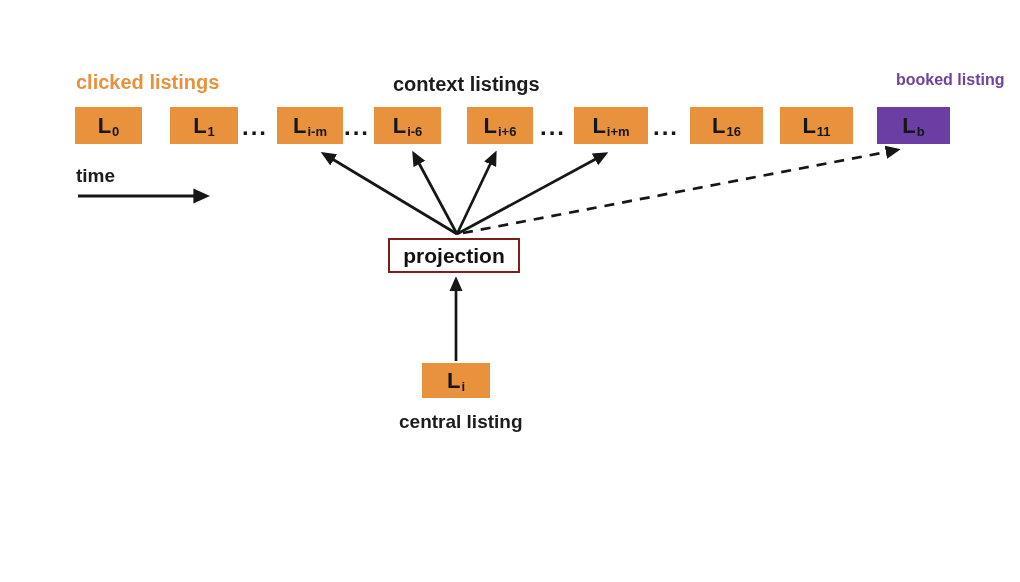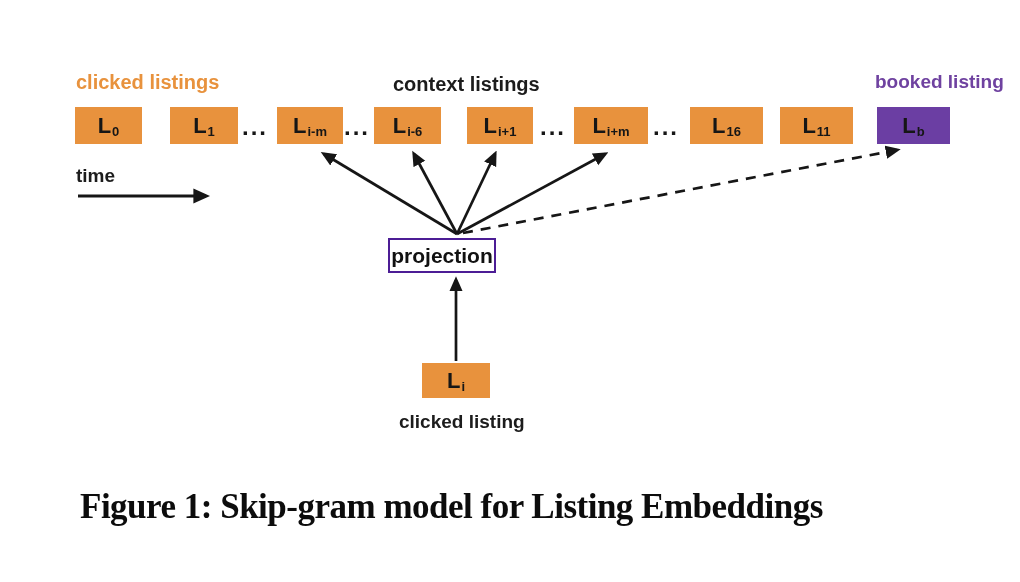--- a/index.html
+++ b/index.html
@@ -4,21 +4,21 @@
 <style>
   html,body{margin:0;padding:0;background:#ffffff;}
   .canvas{
     position:relative;width:1020px;height:582px;background:#ffffff;
     font-family:"Liberation Sans",sans-serif;overflow:hidden;
   }
   .arrows{position:absolute;left:0;top:0;width:1020px;height:582px;}
   .lbl{position:absolute;font-weight:bold;white-space:nowrap;}
   .lbl-clicked{left:76px;top:71px;font-size:20px;color:#e8923d;}
   .lbl-context{left:393px;top:73px;font-size:20px;color:#1c1c1c;}
-  .lbl-booked{left:875px;top:71px;font-size:19px;color:#6f42a0;}
+  .lbl-booked{left:896px;top:71px;font-size:16px;color:#6f42a0;}
   .lbl-time{left:76px;top:165px;font-size:19px;color:#1c1c1c;text-align:right;}
   .lbl-central{left:399px;top:411px;font-size:19px;color:#1c1c1c;}
   .box{
     position:absolute;top:107px;height:37px;background:#e8923d;color:#161616;
     display:flex;align-items:center;justify-content:center;
     font-weight:bold;font-size:22px;line-height:1;
   }
   .box .bsub{font-size:13px;font-weight:bold;transform:translateY(6px);margin-left:1px;}
   .box-purple{background:#6b3ea3;}
   .box-L0{left:75px;width:67px;}
@@ -29,22 +29,22 @@
   .box-Lpm{left:574px;width:74px;}
   .box-L10{left:690px;width:73px;}
   .box-L11{left:780px;width:73px;}
   .box-Lb{left:877px;width:73px;}
   .dots{
     position:absolute;top:113px;font-weight:bold;font-size:24px;color:#161616;
     letter-spacing:2px;width:40px;text-align:center;
   }
   .dots1{left:235px;} .dots2{left:337px;} .dots3{left:533px;} .dots4{left:646px;}
   .projection{
-    position:absolute;left:388px;top:238px;width:108px;height:35px;
-    background:#ffffff;border:2px solid #4c1d95;box-sizing:border-box;
+    position:absolute;left:388px;top:238px;width:132px;height:35px;
+    background:#ffffff;border:2px solid #7f1d1d;box-sizing:border-box;
     display:flex;align-items:center;justify-content:center;
     font-weight:bold;font-size:21px;color:#111;
   }
   .central-box{top:363px;left:422px;width:68px;position:absolute;height:35px;
     background:#e8923d;color:#161616;display:flex;align-items:center;justify-content:center;
     font-weight:bold;font-size:22px;line-height:1;}
   .central-box .bsub{font-size:13px;font-weight:bold;transform:translateY(6px);margin-left:1px;}
   .caption{
     position:absolute;left:80px;top:487px;width:900px;
     font-family:"Liberation Serif",serif;font-weight:bold;font-size:35px;
@@ -89,21 +89,21 @@
     <span>L</span>
       <span class="bsub">i-m</span>
   </div>
   <div class="dots dots2">...</div>
   <div class="box box-Li1">
     <span>L</span>
       <span class="bsub">i-6</span>
   </div>
   <div class="box box-Lp1">
     <span>L</span>
-      <span class="bsub">i+1</span>
+      <span class="bsub">i+6</span>
   </div>
   <div class="dots dots3">...</div>
   <div class="box box-Lpm">
     <span>L</span>
       <span class="bsub">i+m</span>
   </div>
   <div class="dots dots4">...</div>
   <div class="box box-L10">
     <span>L</span>
       <span class="bsub">16</span>
@@ -116,17 +116,16 @@
     <span>L</span>
       <span class="bsub">b</span>
   </div>
 
   <div class="projection">projection</div>
 
   <div class="central-box">
     <span>L</span>
       <span class="bsub">i</span>
   </div>
-  <div class="lbl lbl-central">clicked listing</div>
+  <div class="lbl lbl-central">central listing</div>
 
-  <div class="caption">Figure 1: Skip-gram model for Listing Embeddings</div>
 
 </div>
 
 </body></html>

